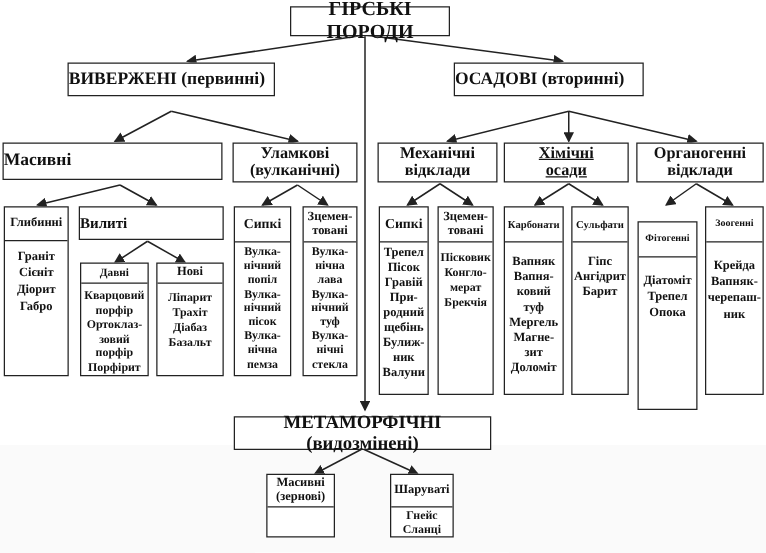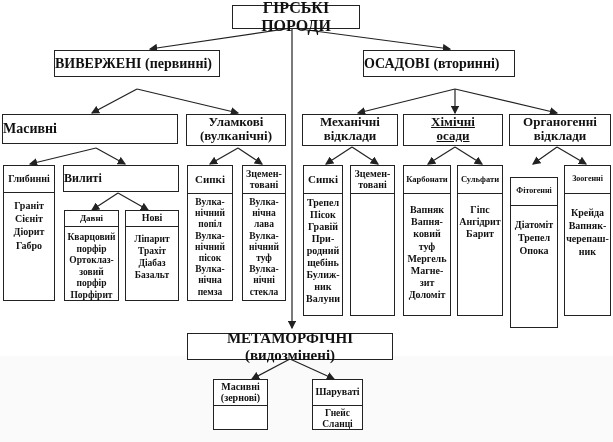--- a/index.html
+++ b/index.html
@@ -175,20 +175,26 @@
     <div>ник</div>
     <div>Валуни</div>
   </div>
 </div>
 
 <div class="col" style="left:350px;top:165px;width:45px;height:151px;">
   <div class="hd" style="height:28px;font-size:10px;flex-direction:column;">
     <span>Зцемен-</span>
     <span>товані</span>
   </div>
+  <div class="bd" style="font-size:9.5px;line-height:1.25;padding-top:8px;">
+    <div>Пісковик</div>
+    <div>Конгло-</div>
+    <div>мерат</div>
+    <div>Брекчія</div>
+  </div>
 </div>
 
 <div class="col" style="left:403px;top:165px;width:48px;height:151px;">
   <div class="hd" style="height:28px;font-size:8.5px;">
     <span>Карбонати</span>
   </div>
   <div class="bd" style="font-size:10px;line-height:1.22;padding-top:10px;">
     <div>Вапняк</div>
     <div>Вапня-</div>
     <div>ковий</div>

